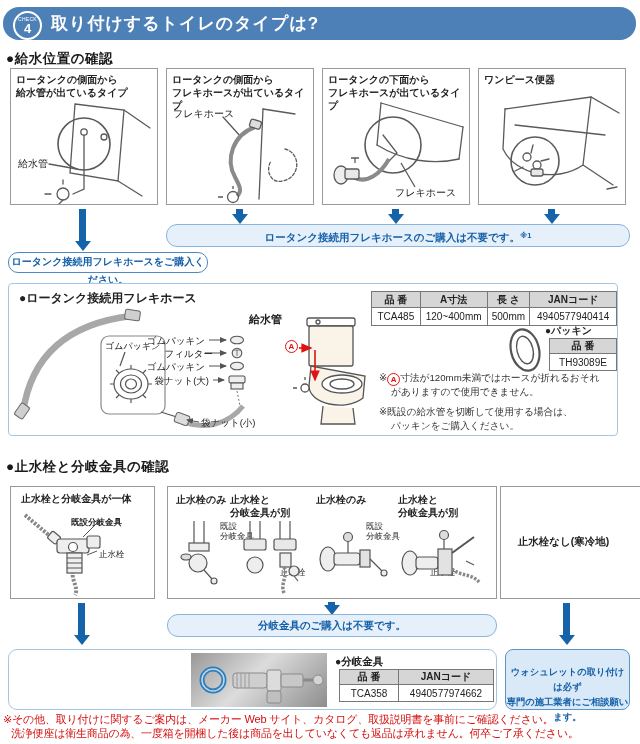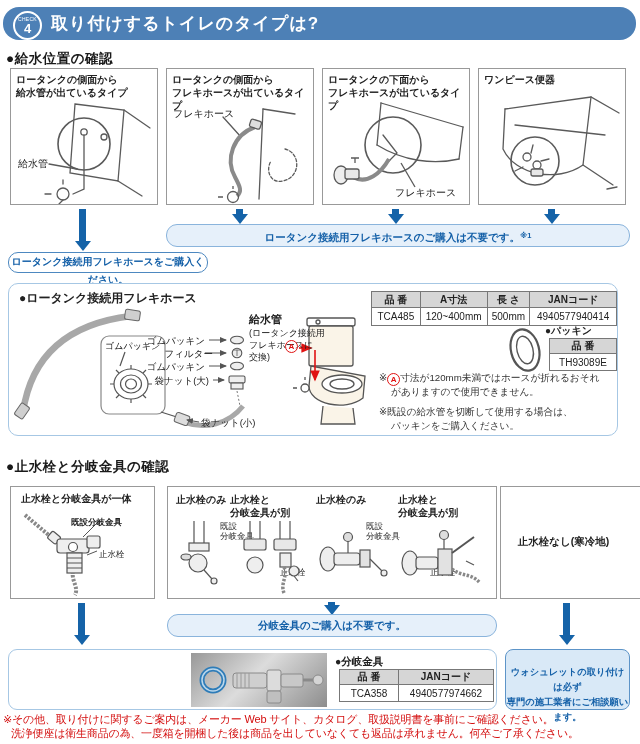--- a/index.html
+++ b/index.html
@@ -21,21 +21,21 @@
   .p-label{position:absolute;font-size:10px;color:#222;}
   
   .arr{display:flex;flex-direction:column;align-items:center;width:17px;}
   .arr .shaft{width:7px;background:#1563a8;}
   .arr .head{width:0;height:0;border-left:8.5px solid transparent;border-right:8.5px solid transparent;border-top:10px solid #1563a8;}
   
   .banner{box-sizing:border-box;background:#e6f0fa;border:1px solid #8ab4dc;border-radius:11px;
           text-align:center;color:#1460a8;font-weight:bold;font-size:10.5px;}
   .wbox{box-sizing:border-box;background:#fff;border:1.5px solid #4d88c0;border-radius:10px;
         text-align:center;color:#1460a8;font-weight:bold;font-size:10px;}
-  .mainbox{left:8px;top:283px;width:610px;height:153px;border:1.5px solid #a6c7e4;border-radius:10px;background:#fff;box-sizing:border-box;}
+  .mainbox{left:8px;top:283px;width:610px;height:153px;border:1.5px solid #a6c7e4;border-radius:4px;background:#fff;box-sizing:border-box;}
   .mb-h{left:10px;top:6px;font-size:12px;font-weight:bold;}
   .sm-label{font-size:9.5px;color:#222;}
   .circ-a{display:inline-block;width:11px;height:11px;border:1.2px solid #e01212;border-radius:50%;
           color:#e01212;font-size:8px;font-weight:bold;line-height:11px;text-align:center;vertical-align:-1px;}
   
   table.ptab{border-collapse:collapse;}
   table.ptab td,table.ptab th{border:1px solid #777;font-size:10px;text-align:center;padding:0;}
   table.ptab th{background:#d6d6d6;font-weight:bold;height:15px;}
   table.ptab td{height:17px;font-size:10px;background:#fff;}
   .note{font-size:9.7px;color:#333;white-space:nowrap;}
@@ -243,25 +243,20 @@
     </svg>
 
     <div class="abs sm-label" style="left:96px;top:56px;font-size:9px;">ゴムパッキン</div>
     <div class="abs sm-label" style="left:104px;top:51px;width:92px;text-align:right;">ゴムパッキン</div>
     <div class="abs sm-label" style="left:116px;top:64px;width:88px;text-align:right;">フィルター</div>
     <div class="abs sm-label" style="left:104px;top:77px;width:92px;text-align:right;">ゴムパッキン</div>
     <div class="abs sm-label" style="left:104px;top:91px;width:96px;text-align:right;">袋ナット(大)</div>
     <div class="abs sm-label" style="left:192px;top:133px;">袋ナット(小)</div>
 
     <div class="abs" style="left:240px;top:28px;font-size:11px;font-weight:bold;">給水管</div>
-    <div class="abs sm-label" style="left:240px;top:43px;font-size:9px;line-height:12px;">
-      <span>(ロータンク接続用</span><br>
-      <span>フレキホースに</span><br>
-      <span>交換)</span>
-    </div>
     <div class="abs circ-a" style="left:276px;top:56px;">A</div>
 
     <table class="ptab abs" style="left:362px;top:7px;">
       <tbody>
           <tr>
         <th style="width:48px;">品 番</th>
         <th style="width:66px;">A寸法</th>
         <th style="width:42px;">長 さ</th>
         <th style="width:86px;">JANコード</th>
       </tr>

